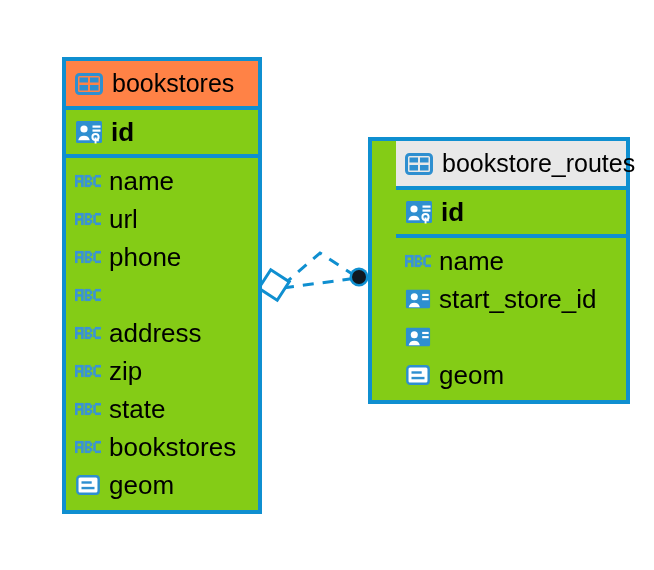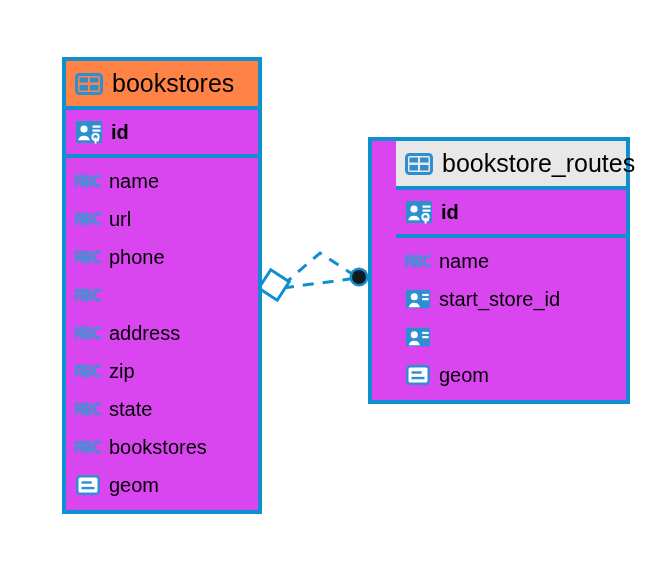--- a/index.html
+++ b/index.html
@@ -20,21 +20,21 @@
     left: 0;
     top: 0;
     width: 654px;
     height: 570px;
   }
 
   
   .entity {
     position: absolute;
     box-sizing: border-box;
-    background: #d946ef;
+    background: #84cc16;
     border: 4px solid #0f8fd0;
     z-index: 5;
   }
 
   .entity-header {
     display: flex;
     align-items: center;
     box-sizing: border-box;
     height: 45px;
     padding-left: 9px;
@@ -59,21 +59,21 @@
     display: flex;
     align-items: center;
     height: 38px;
     padding-left: 9px;
     gap: 8px;
     box-sizing: border-box;
   }
   .field-row.pk { height: 44px; }
 
   .field-label {
-    font-size: 20px;
+    font-size: 26px;
     color: #000000;
     line-height: 1;
     white-space: nowrap;
   }
   .field-label.bold { font-weight: bold; }
 
   .field-icon {
     flex: 0 0 auto;
     width: 26px;
     height: 26px;

